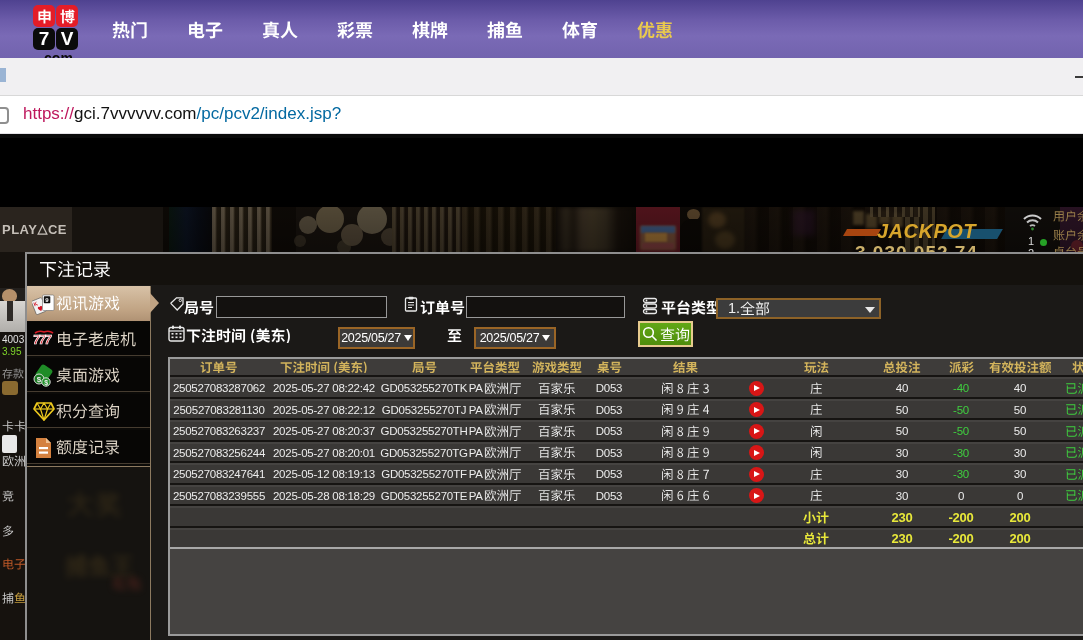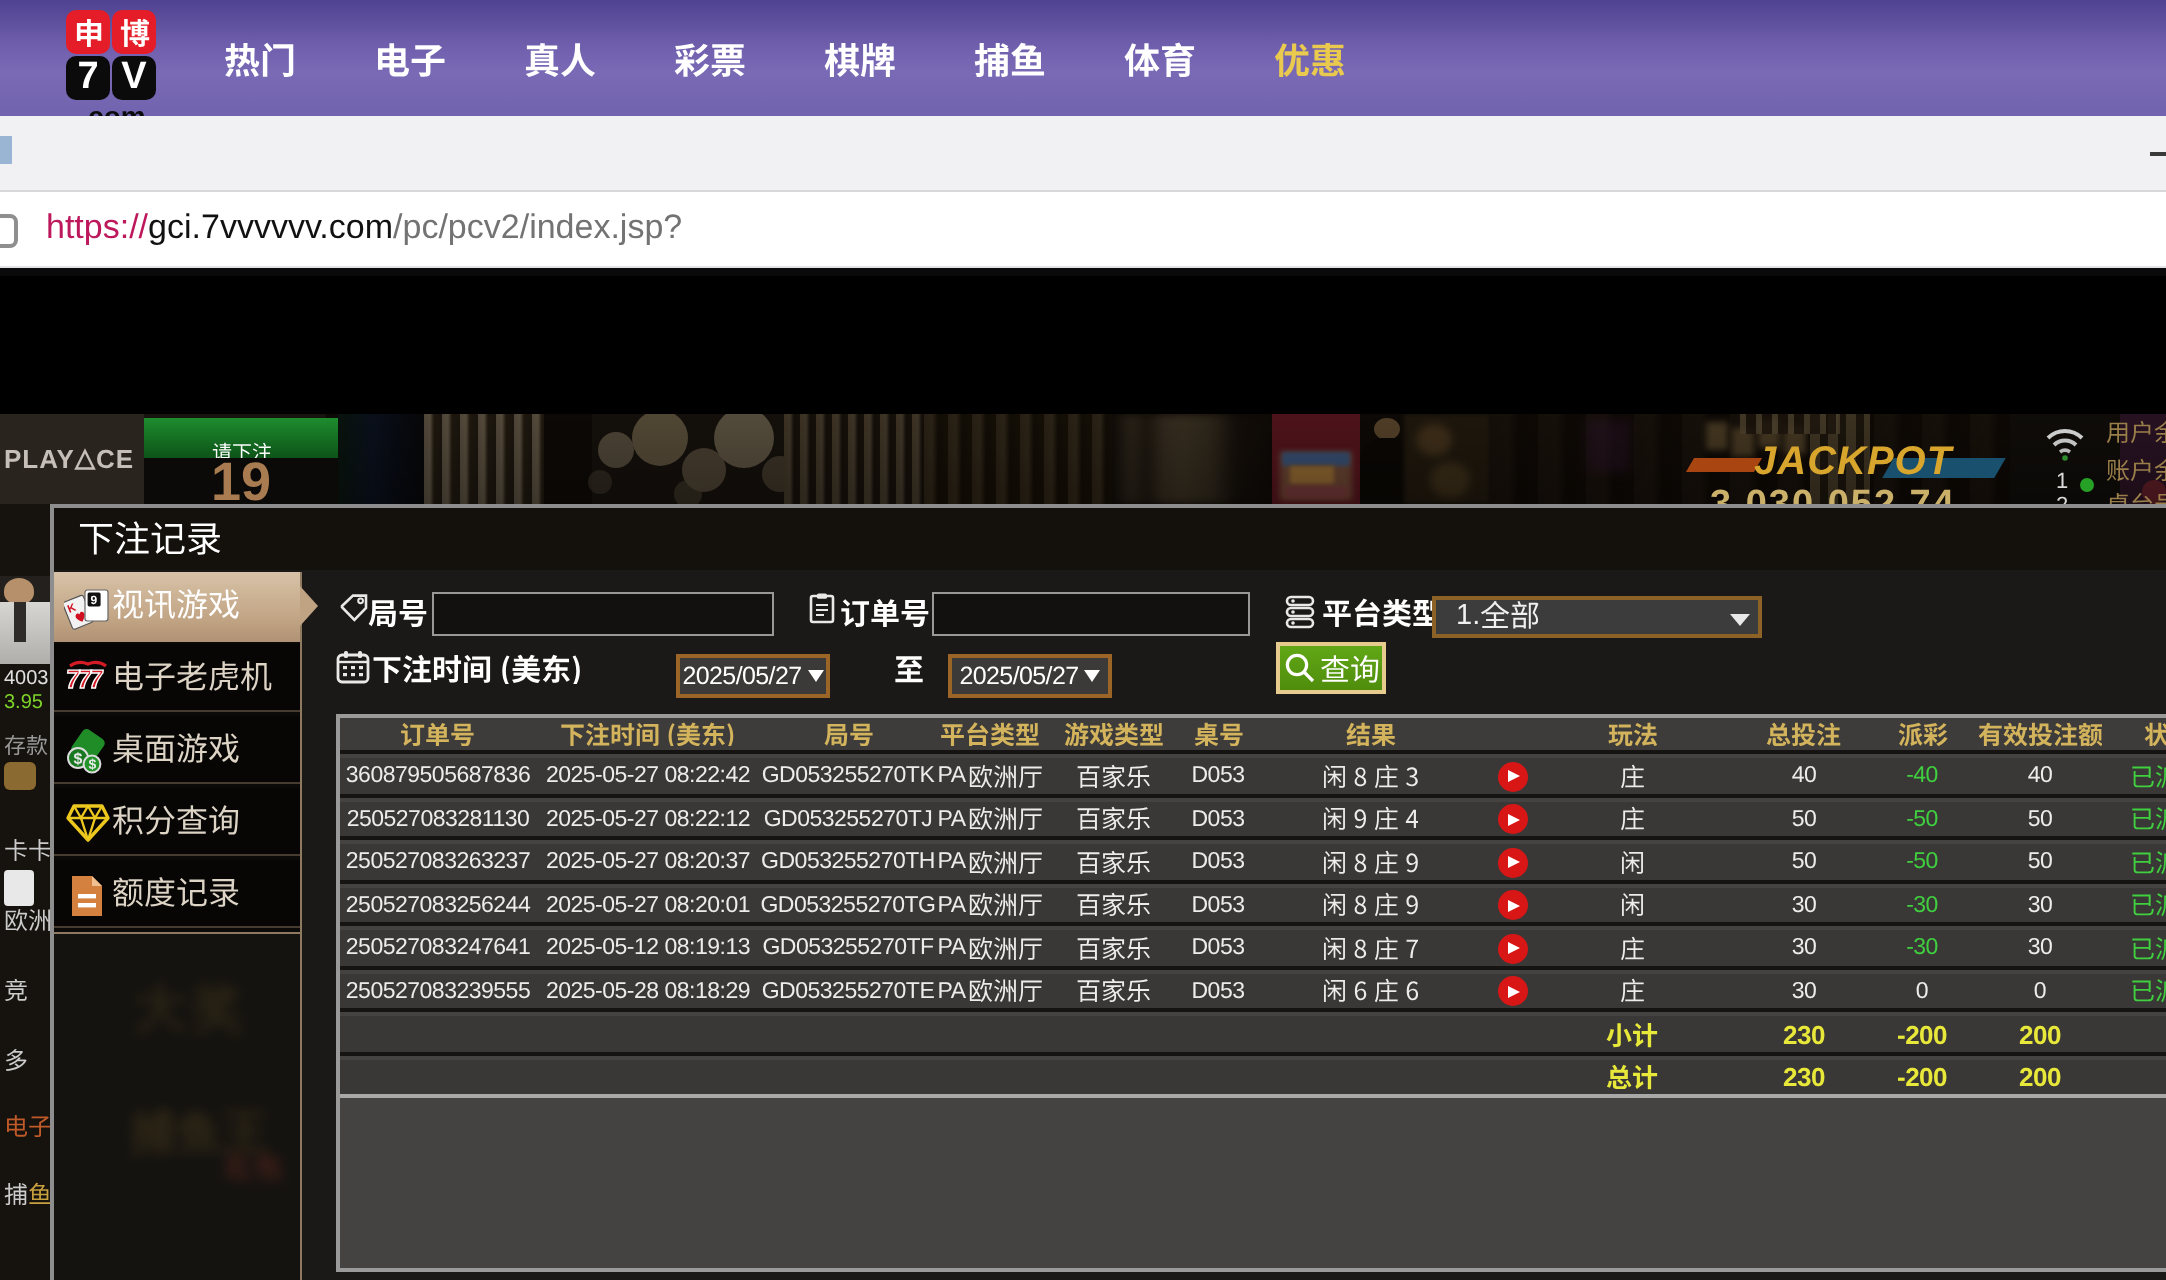--- a/index.html
+++ b/index.html
@@ -247,21 +247,21 @@
       </svg></div>
 </div>
 
 <div class="abs" id="edgebar">
   <div style="position:absolute;left:0;top:10px;width:6px;height:14px;background:#9ab4d4"></div>
 </div>
 <div class="abs" id="mindash"></div>
 
 <div class="abs" id="urlbar">
   <div style="position:absolute;left:-8px;top:11px;width:17px;height:17px;border:2px solid #8f8f8f;border-radius:4px;background:#fff"></div>
-  <div id="urltext"><span style="color:#be185d">https://</span><span style="color:#111111">gci.7vvvvvv.com</span><span style="color:#737373">/pc/pcv2/index.jsp?</span></div>
+  <div id="urltext"><span style="color:#be185d">https://</span><span style="color:#111111">gci.7vvvvvv.com</span><span style="color:#0369a1">/pc/pcv2/index.jsp?</span></div>
 </div>
 <div class="abs" id="urlline"></div>
 <div class="abs" id="blackbar"></div>
 
 <div class="abs" id="banner">
   <div style="position:absolute;left:163px;top:0;width:920px;height:45px;background:#120d08;overflow:hidden">
       <div style="position:absolute;left:6px;top:0;width:43px;height:45px;background:linear-gradient(90deg,#0c1a12,#0e1626 40%,#0a0e18 70%,#0a0a0c)"></div>
       <div style="position:absolute;left:49px;top:0;width:60px;height:45px;background:repeating-linear-gradient(90deg,#6f6250 0px,#786a54 3px,#2a2114 5px,#241d12 9px)"></div>
       <div style="position:absolute;left:133px;top:0;width:96px;height:45px;background:#1c1610"></div>
       <div style="position:absolute;left:136px;top:9px;width:18px;height:18px;border-radius:50%;background:#7e7059;opacity:0.8"></div>
@@ -293,28 +293,20 @@
       <div style="position:absolute;left:729px;top:6px;width:11px;height:14px;background:#5e4c2e;filter:blur(1.5px)"></div>
       <div style="position:absolute;left:742px;top:0;width:30px;height:45px;background:repeating-linear-gradient(90deg,#55472f 0 5px,#241c10 5px 9px)"></div>
       <div style="position:absolute;left:707px;top:0;width:50px;height:10px;background:repeating-linear-gradient(90deg,#6a5a3e 0 3px,#241a10 3px 8px);opacity:.8"></div>
       <div style="position:absolute;left:842px;top:0;width:78px;height:45px;background:#15110d"></div>
       <div style="position:absolute;left:897px;top:0;width:23px;height:45px;background:#6f2866;opacity:.38"></div>
       <div style="position:absolute;left:908px;top:33px;width:12px;height:12px;border-radius:50%;background:#8f2a34;opacity:.8"></div>
       <div style="position:absolute;left:0;top:0;width:920px;height:45px;background:linear-gradient(180deg,rgba(0,0,0,.30),rgba(0,0,0,.48));"></div>
     </div>
   <div style="position:absolute;left:0;top:0;width:72px;height:45px;background:#2a241e"></div>
   <div style="position:absolute;left:2px;top:15px;font-size:13px;font-weight:bold;color:#c5bfb8;letter-spacing:0.5px;">PLAY<span style="display:inline-block;transform:translateY(-1px)">△</span>CE</div>
-  <div id="countdown">
-    <div id="cdtop"><svg class="t" style="width:30.0px;height:10.0px;vertical-align:-0.215em;" viewBox="0 0 3000 1000" fill="#ffffff">
-          <use href="#gR8BF7" x="0"></use>
-          <use href="#gR4E0B" x="1000"></use>
-          <use href="#gR6CE8" x="2000"></use>
-        </svg></div>
-    <div id="cdnum">19</div>
-  </div>
   <div id="jkswoosh"></div>
   <div id="jkblue"></div>
   <div id="jktext">JACKPOT</div>
   <div id="jknum">3,030,052.74</div>
   <div id="wifi">
     <svg width="21" height="19" viewBox="0 0 21 19">
       <path d="M2 7 A12 12 0 0 1 19 7" fill="none" stroke="#cccccc" stroke-width="2"></path>
       <path d="M5 10.5 A8 8 0 0 1 16 10.5" fill="none" stroke="#c2c2c2" stroke-width="2"></path>
       <path d="M8 14 A4.2 4.2 0 0 1 13 14" fill="none" stroke="#b8b8b8" stroke-width="1.8"></path>
       <circle cx="10.5" cy="17" r="1.4" fill="#2e8b2e"></circle>
@@ -648,21 +640,21 @@
           </svg>
         </div>
       <div class="tc c12">
           <svg class="t" style="width:25.0px;height:12.5px;vertical-align:-0.215em;" viewBox="0 0 2000 1000" fill="#d3b45c">
             <use href="#gB72B6" x="0"></use>
             <use href="#gB6001" x="1000"></use>
           </svg>
         </div>
     </div>
     <div class="trow" style="top:20.4px;height:19.5px;font-size:11.5px;color:#ececec">
-      <div class="tc c0">360879505687836</div>
+      <div class="tc c0">250527083287062</div>
       <div class="tc c1">2025-05-27 08:22:42</div>
       <div class="tc c2">GD053255270TK</div>
       <div class="tc c3">
           <span style="margin-right:1px">PA</span>
           <svg class="t" style="width:37.5px;height:12.5px;vertical-align:-0.215em;" viewBox="0 0 3000 1000" fill="#ececec">
             <use href="#gR6B27" x="0"></use>
             <use href="#gR6D32" x="1000"></use>
             <use href="#gR5385" x="2000"></use>
           </svg>
         </div>

